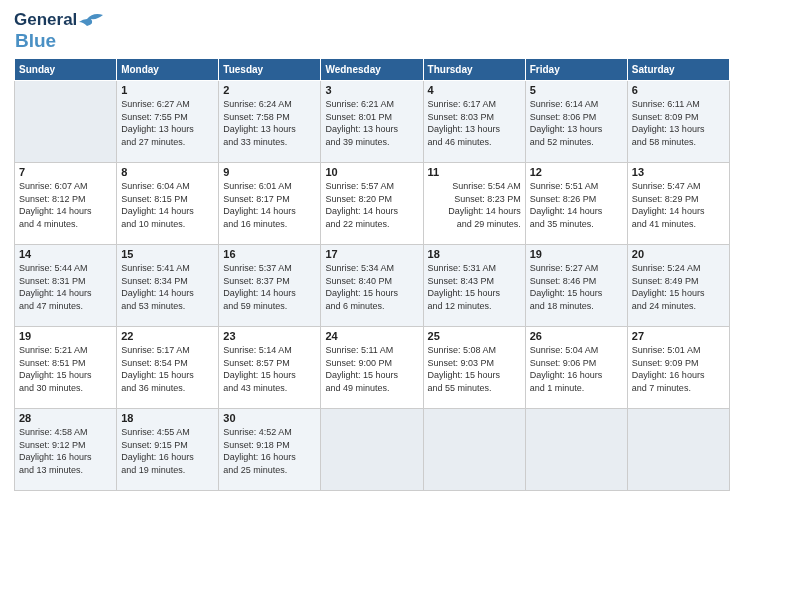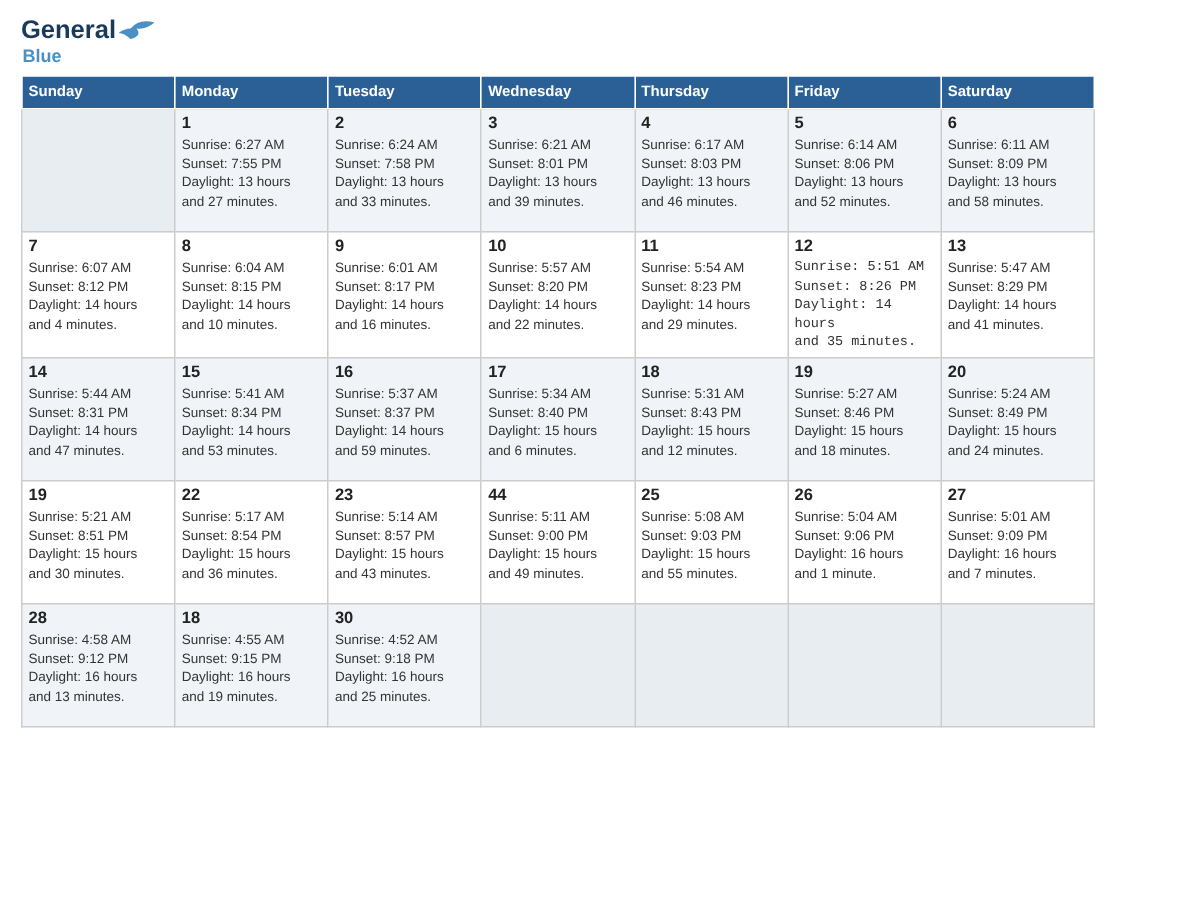--- a/index.html
+++ b/index.html
@@ -85,21 +85,21 @@
 
 <div class="page">
   <div class="header">
     <div class="logo">
   <div style="display:flex; align-items:center;">
     <span style="font-size:17px; font-weight:bold; color:#1a3a5c;">General</span>
     <svg width="24" height="14" viewBox="0 0 24 14" style="margin-left:2px; margin-top:-2px;">
       <path d="M8,7 Q14,0 24,3 Q18,8 12,7 Q16,12 8,14 Q4,10 0,10 Q4,7 8,7Z" fill="#4a90c4"></path>
     </svg>
   </div>
-  <div style="font-size:12px; font-weight:bold; color:#4a90c4; margin-top:0px; padding-left:1px;">Blue</div>
+  <div style="font-size:19px; font-weight:bold; color:#4a90c4; margin-top:0px; padding-left:1px;">Blue</div>
 </div>
     <div class="title-block">
       <div class="month-title"></div>
       <div class="location"></div>
     </div>
   </div>
 
   <table>
     <thead>
       <tr>
@@ -182,28 +182,28 @@
           </td>
           <td>
             <span class="day-num">10</span>
             <div class="cell-content" style="white-space: pre-line;">Sunrise: 5:57 AM
 Sunset: 8:20 PM
 Daylight: 14 hours
 and 22 minutes.</div>
           </td>
           <td>
             <span class="day-num">11</span>
-            <div class="cell-content" style="white-space: pre-line;">Sunrise: 5:54 AM
+            <div class="cell-content" style="white-space: pre-line; text-align: right;">Sunrise: 5:54 AM
 Sunset: 8:23 PM
 Daylight: 14 hours
 and 29 minutes.</div>
           </td>
           <td>
             <span class="day-num">12</span>
-            <div class="cell-content" style="white-space: pre-line; font-family: Liberation Mono, monospace;">Sunrise: 5:51 AM
+            <div class="cell-content" style="white-space: pre-line;">Sunrise: 5:51 AM
 Sunset: 8:26 PM
 Daylight: 14 hours
 and 35 minutes.</div>
           </td>
           <td>
             <span class="day-num">13</span>
             <div class="cell-content" style="white-space: pre-line;">Sunrise: 5:47 AM
 Sunset: 8:29 PM
 Daylight: 14 hours
 and 41 minutes.</div>
@@ -276,21 +276,21 @@
 and 36 minutes.</div>
           </td>
           <td>
             <span class="day-num">23</span>
             <div class="cell-content" style="white-space: pre-line;">Sunrise: 5:14 AM
 Sunset: 8:57 PM
 Daylight: 15 hours
 and 43 minutes.</div>
           </td>
           <td>
-            <span class="day-num">44</span>
+            <span class="day-num">24</span>
             <div class="cell-content" style="white-space: pre-line;">Sunrise: 5:11 AM
 Sunset: 9:00 PM
 Daylight: 15 hours
 and 49 minutes.</div>
           </td>
           <td>
             <span class="day-num">25</span>
             <div class="cell-content" style="white-space: pre-line;">Sunrise: 5:08 AM
 Sunset: 9:03 PM
 Daylight: 15 hours

